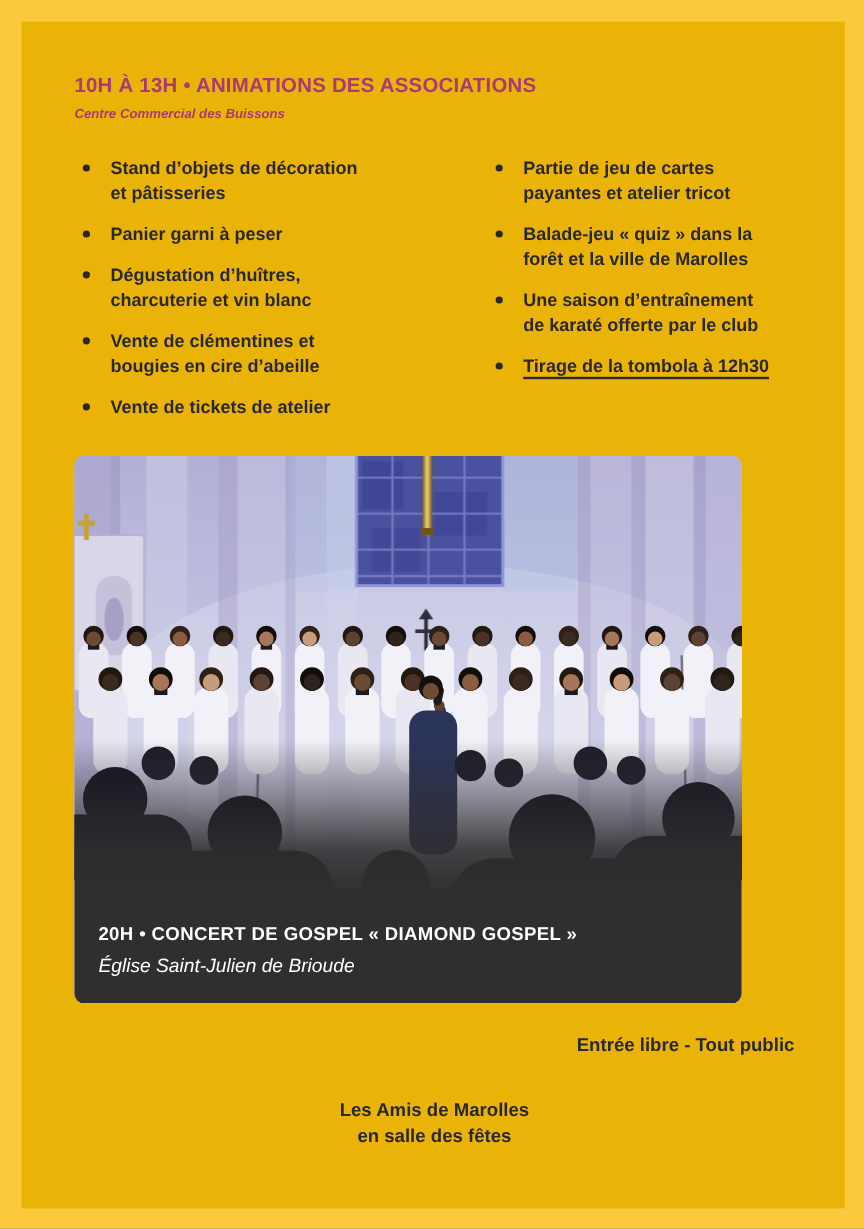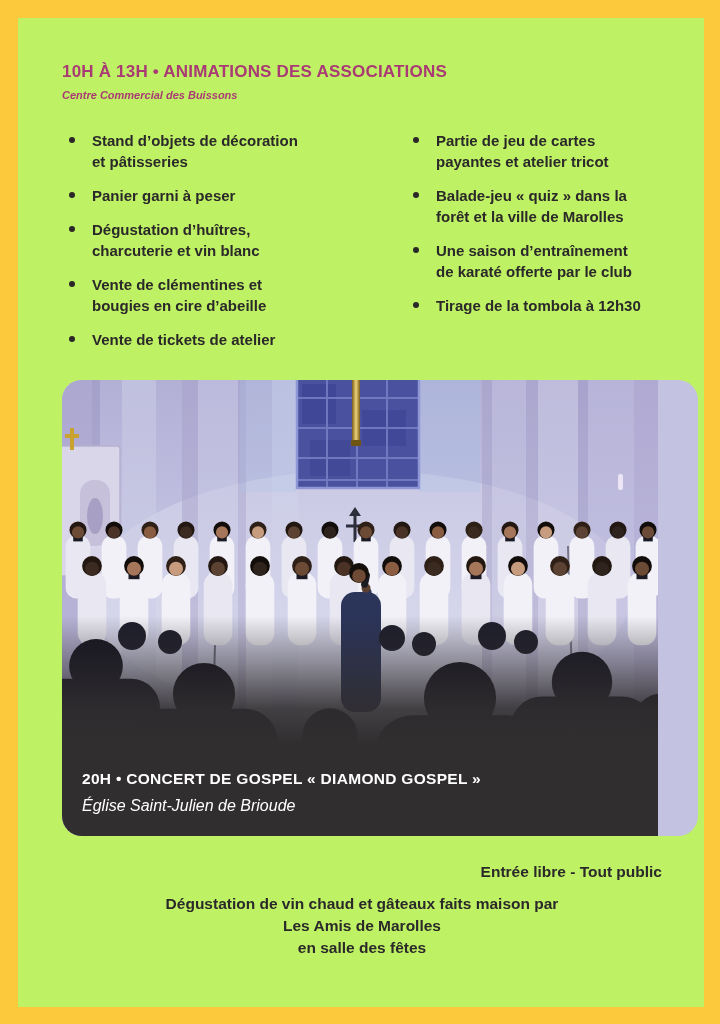--- a/index.html
+++ b/index.html
@@ -6,21 +6,21 @@
   *{box-sizing:border-box;}
   .page{
     width:720px;height:1024px;
     background:#FCC93D;
     font-family:"Liberation Sans", sans-serif;
     position:relative;
     margin:0 auto;
   }
   .sheet{
     position:absolute;left:18px;top:18px;right:16px;bottom:17px;
-    background:#bef264;
+    background:#eab308;
   }
   .content{position:relative;padding:44px 42px 0 44px;}
 
   
   .title{
     margin:0;font-size:17px;font-weight:bold;color:#A93A74;
     letter-spacing:.2px;line-height:1.2;
   }
   .subtitle{
     margin:7px 0 0 0;font-size:11px;font-style:italic;font-weight:600;
@@ -34,25 +34,25 @@
   .col-right{flex:1;}
   li.item{position:relative;padding-left:30px;}
   .dot{
     position:absolute;left:7px;top:7px;width:6px;height:6px;border-radius:50%;
     background:#2b2829;
   }
   .txt{
     display:block;font-size:15px;font-weight:bold;color:#2b2829;
     line-height:21px;white-space:pre-line;max-width:246px;
   }
-  .txt.u{text-decoration-thickness:2px;text-underline-offset:4px;}
+  .txt.u{text-decoration:underline;text-decoration-thickness:2px;text-underline-offset:4px;}
 
   
   figure.photo{
-    margin:30px 0 0 0;width:636px;height:456px;border-radius:20px;
+    margin:30px 0 0 0;width:556px;height:456px;border-radius:8px;
     overflow:hidden;position:relative;background:#c3c2e0;
   }
   figure.photo svg{display:block;width:596px;height:456px;}
   figcaption{
     position:absolute;left:20px;right:20px;bottom:20px;color:#ffffff;
   }
   .cap-title{font-size:15.5px;font-weight:bold;letter-spacing:.3px;line-height:1.2;}
   .cap-sub{font-size:16px;font-style:italic;margin-top:8px;line-height:1.2;}
 
   
@@ -343,20 +343,20 @@
           <rect x="0" y="236" width="596" height="220" fill="url(#fadeG)"></rect>
         </svg>
         <figcaption>
           <div class="cap-title">20H • CONCERT DE GOSPEL « DIAMOND GOSPEL »</div>
           <div class="cap-sub">Église Saint-Julien de Brioude</div>
         </figcaption>
       </figure>
 
       <div class="footer">
         <p class="admission">Entrée libre - Tout public</p>
-        <p class="refreshments"><span>Dégustation de vin chaud et gâteaux faits maison par</span><br>
+        <p class="refreshments"><br>
         <span>Les Amis de Marolles</span><br>
         <span>en salle des fêtes</span></p>
       </div>
 
     </div>
   </div>
 </div>
 
 </body></html>

